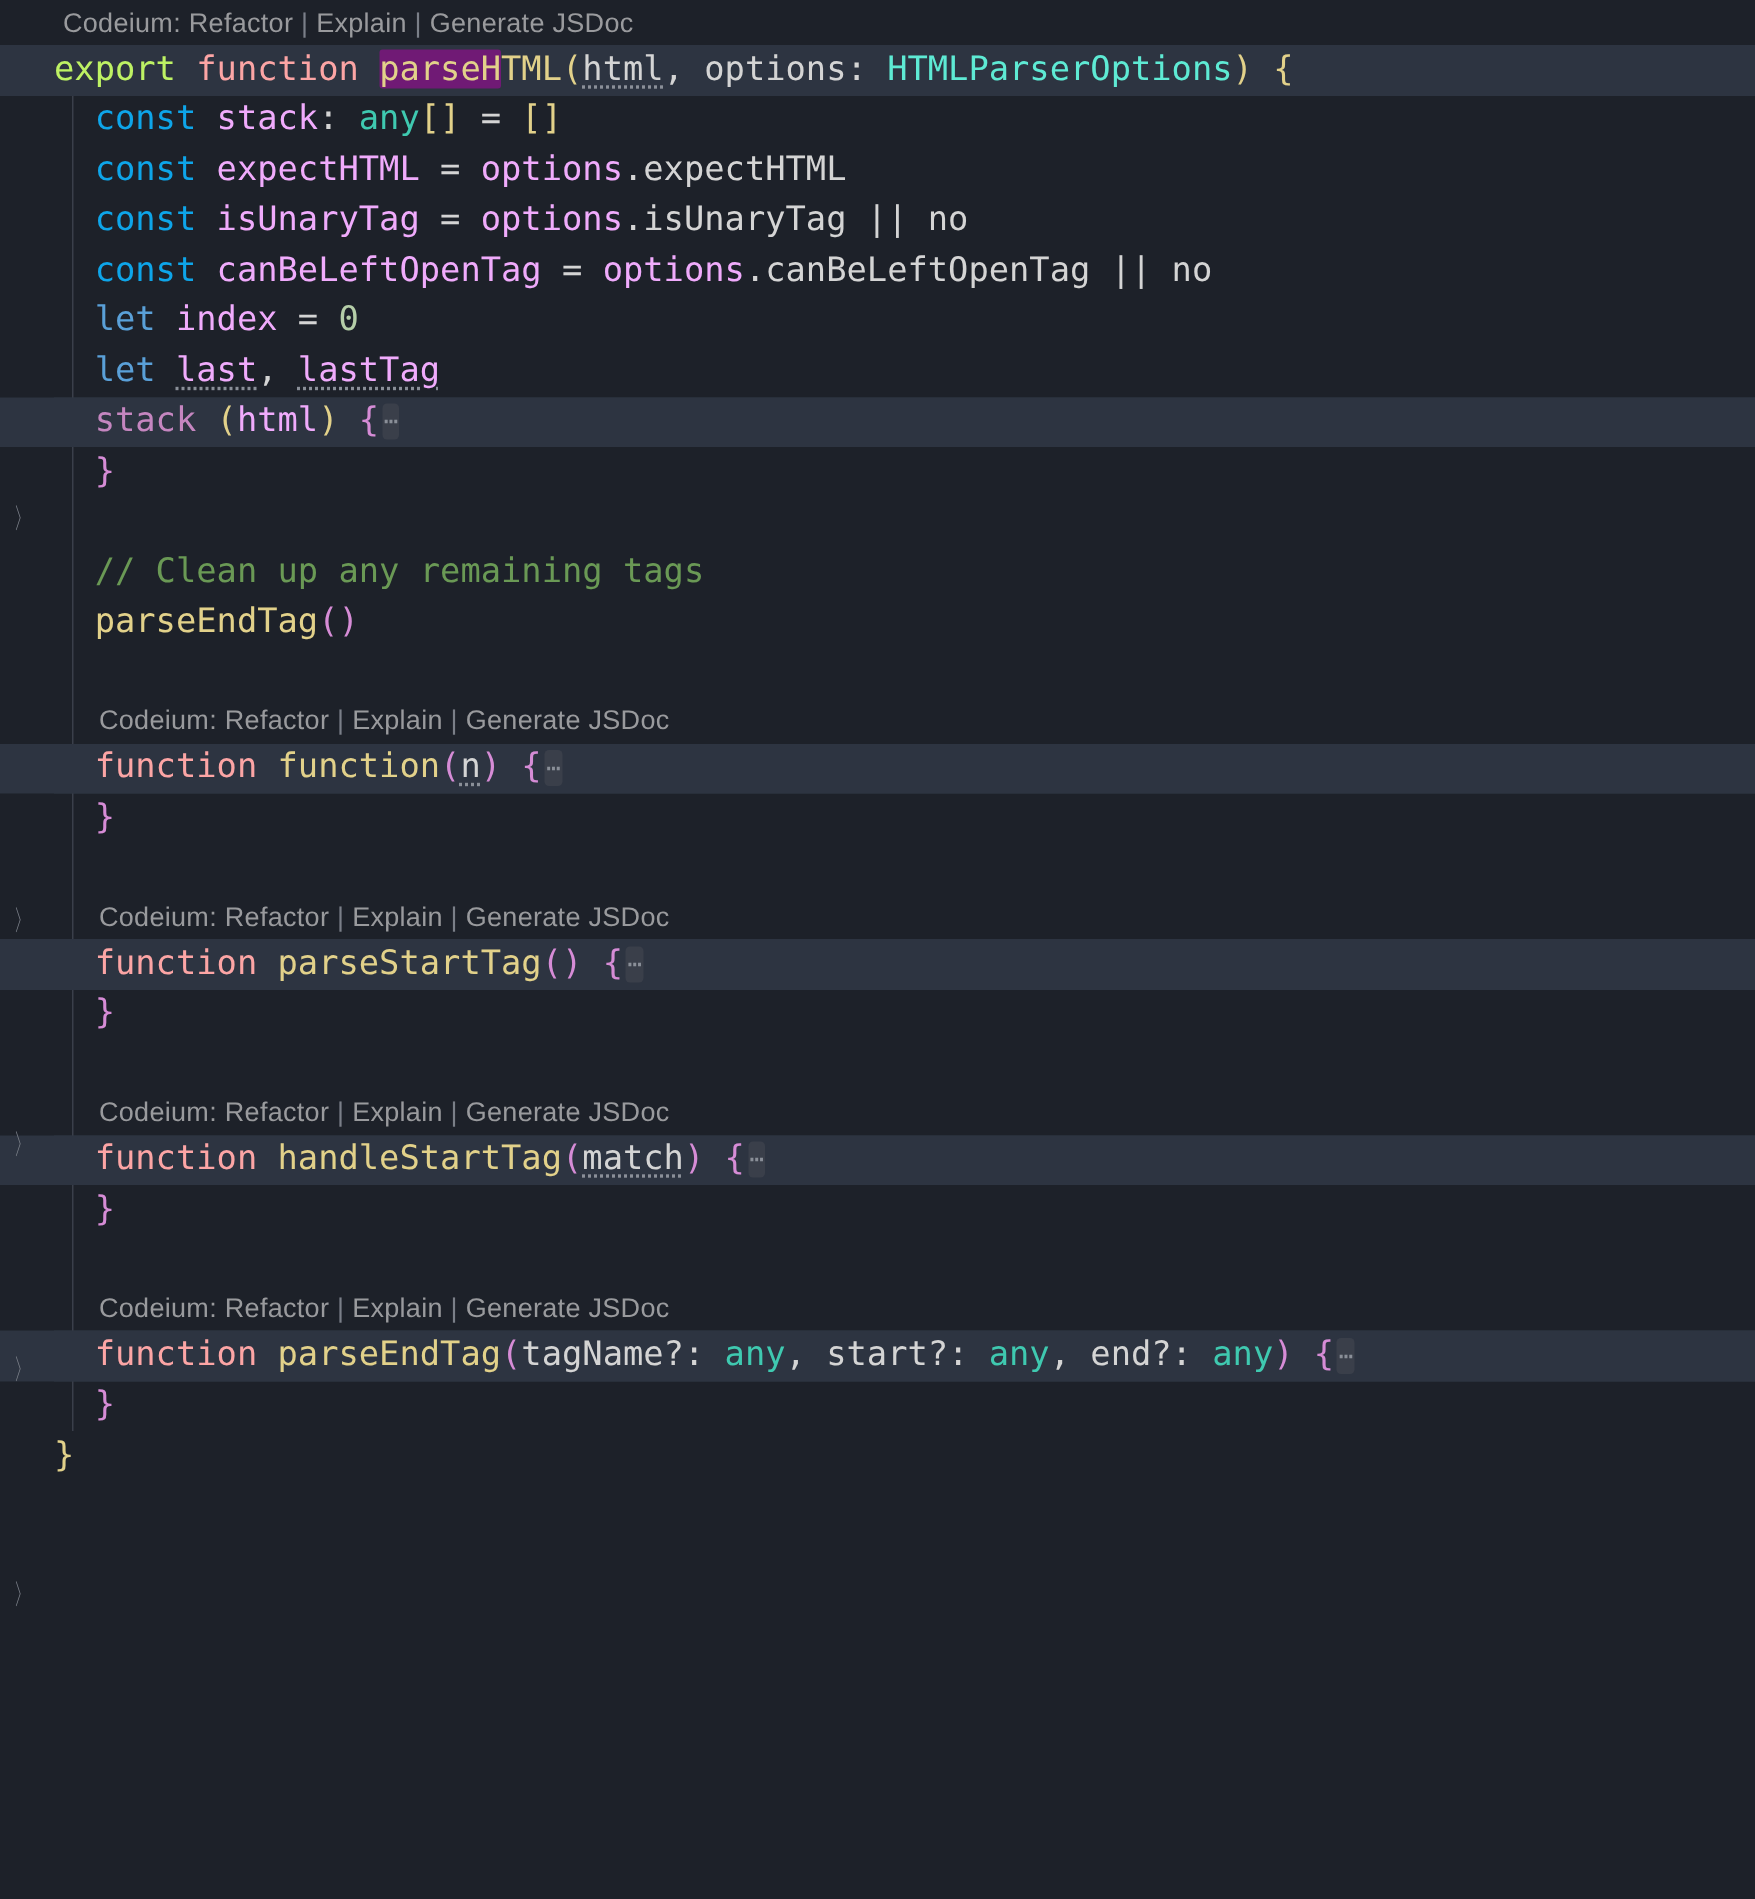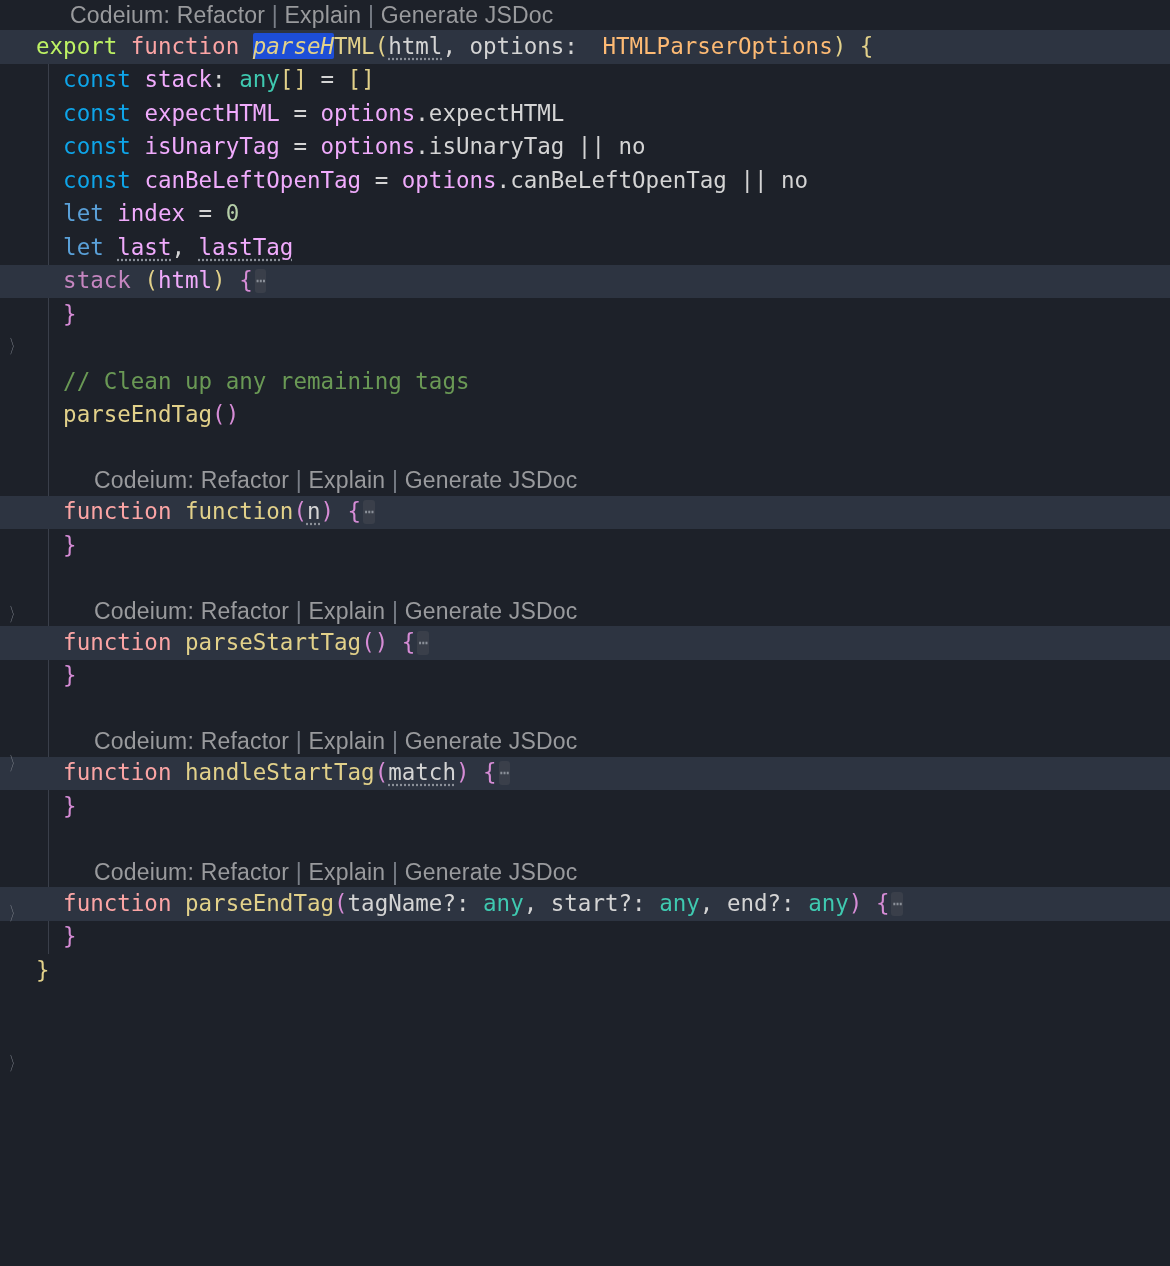--- a/index.html
+++ b/index.html
@@ -52,56 +52,55 @@
     left: -36px;
     right: -2000px;
     top: 0;
     bottom: 0;
     background: #2d3441;
     z-index: -1;
   }
   .codelens {
     color: #999a9d;
     font-family: -apple-system, BlinkMacSystemFont, 'Segoe UI', sans-serif;
-    font-size: 23px;
+    font-size: 18px;
     height: 30px;
     display: flex;
     align-items: center;
     padding-left: 30px;
     letter-spacing: 0.2px;
     white-space: pre;
-    margin-left: 28px;
   }
   .codelens.top { padding-left: 6px; }
   .codelens a { color: #999a9d; text-decoration: none; cursor: pointer; }
   .codelens .sep { color: #7a7f88; }
 
   
   .kw-export  { color: #bef264; }
   .kw-func    { color: #fca5a5; }
   .kw-const   { color: #0ea5e9; }
   .kw-let     { color: #5aa0d8; }
   .kw-while   { color: #c586c0; }
   .fn-name    { color: #e2d18a; }
   .fn-decl    { color: #e2d18a; }
   .param      { color: #d4d4d4; }
-  .type       { color: #fdba74; margin-left: 11px; }
+  .type       { color: #5eead4; }
   .type-any   { color: #3fc9b0; }
   .var        { color: #f0abfc; }
   .prop       { color: #d4d4d4; }
   .op         { color: #d4d4d4; }
   .paren      { color: #e2d18a; }
   .paren-pink { color: #d68cd6; }
   .brace      { color: #e2d18a; }
   .brace-pink { color: #d68cd6; }
   .num        { color: #b5cea8; }
   .comment    { color: #6a9955; }
   .ellipsis   { color: #8a8f98; background: #3a3f4a; border-radius: 3px; padding: 0 1px; font-size: 16px; margin-left: 2px; }
   .no-ident   { color: #d4d4d4; }
-  .sel-highlight { background: #1d4ed8; border-radius: 2px; padding: 0; font-style: italic; }
+  .sel-highlight { background: #701a75; border-radius: 2px; padding: 0; }
   .underdot { text-decoration-line: underline; text-decoration-style: dotted; text-decoration-color: #8a8f98; text-underline-offset: 4px; }
 
   .indent-col {
     position: absolute;
     top: 0;
     bottom: 0;
     border-left: 1px solid #3a3f4a;
   }
   .block {
     position: relative;

